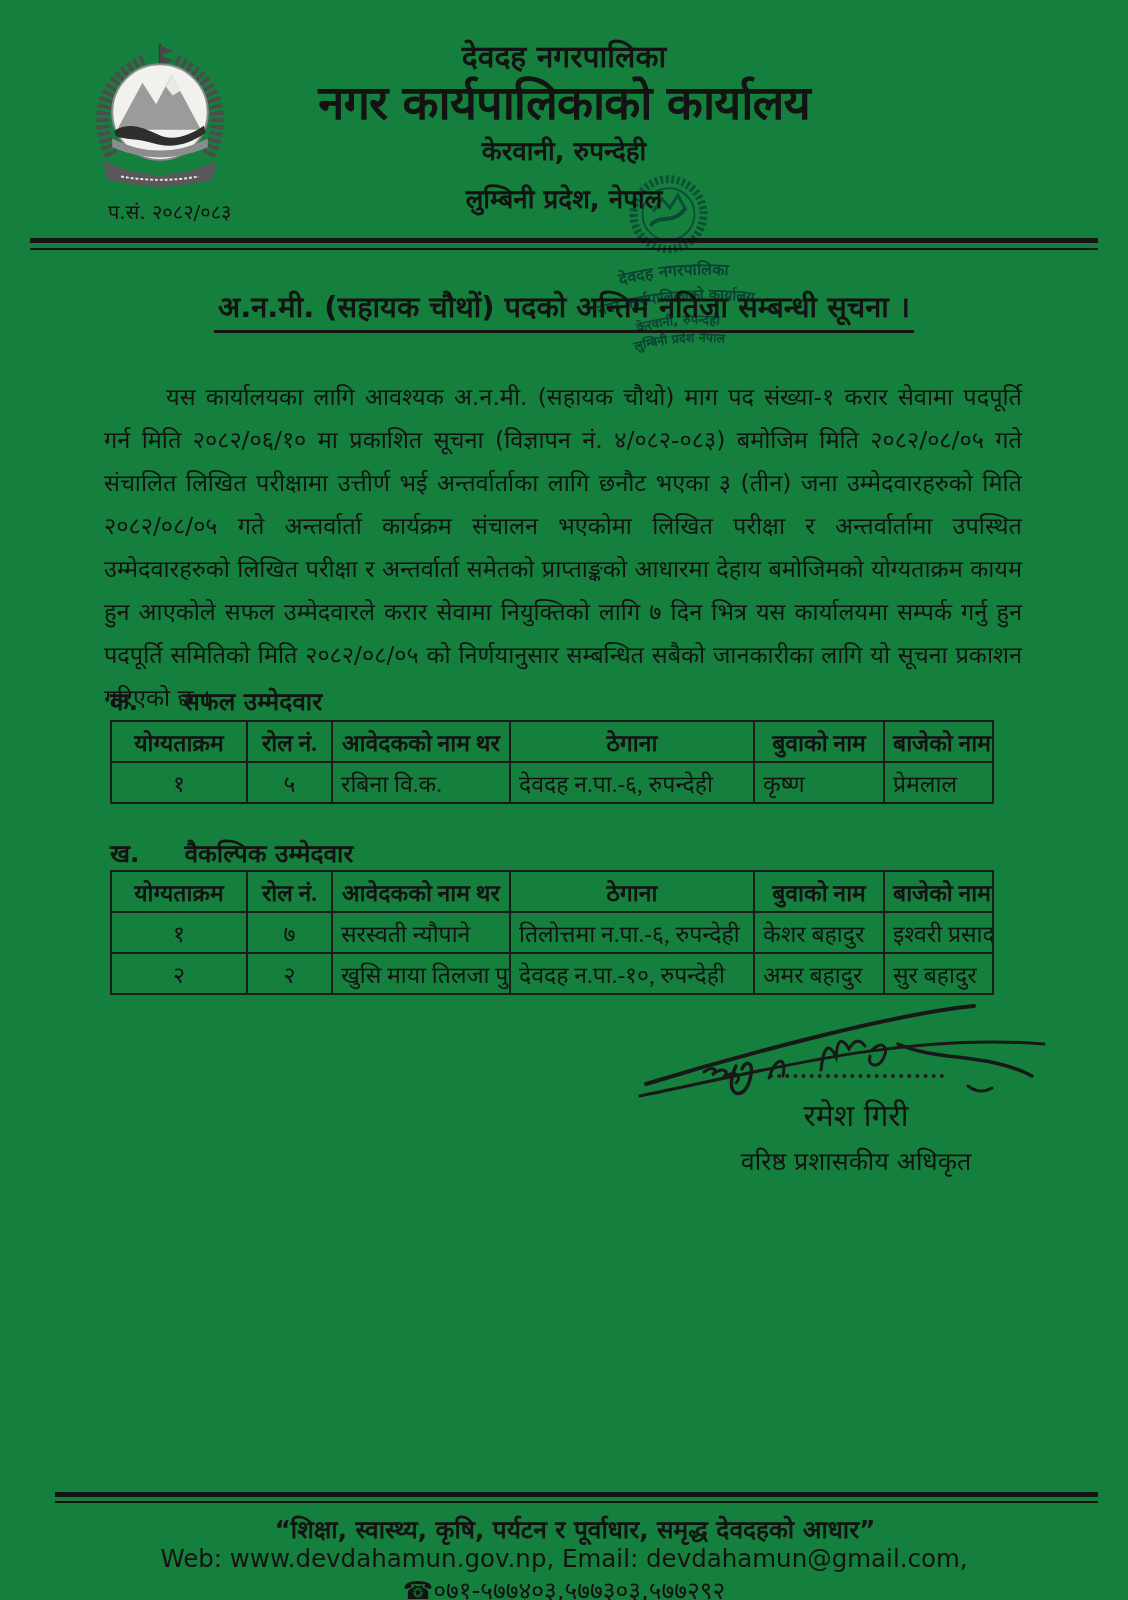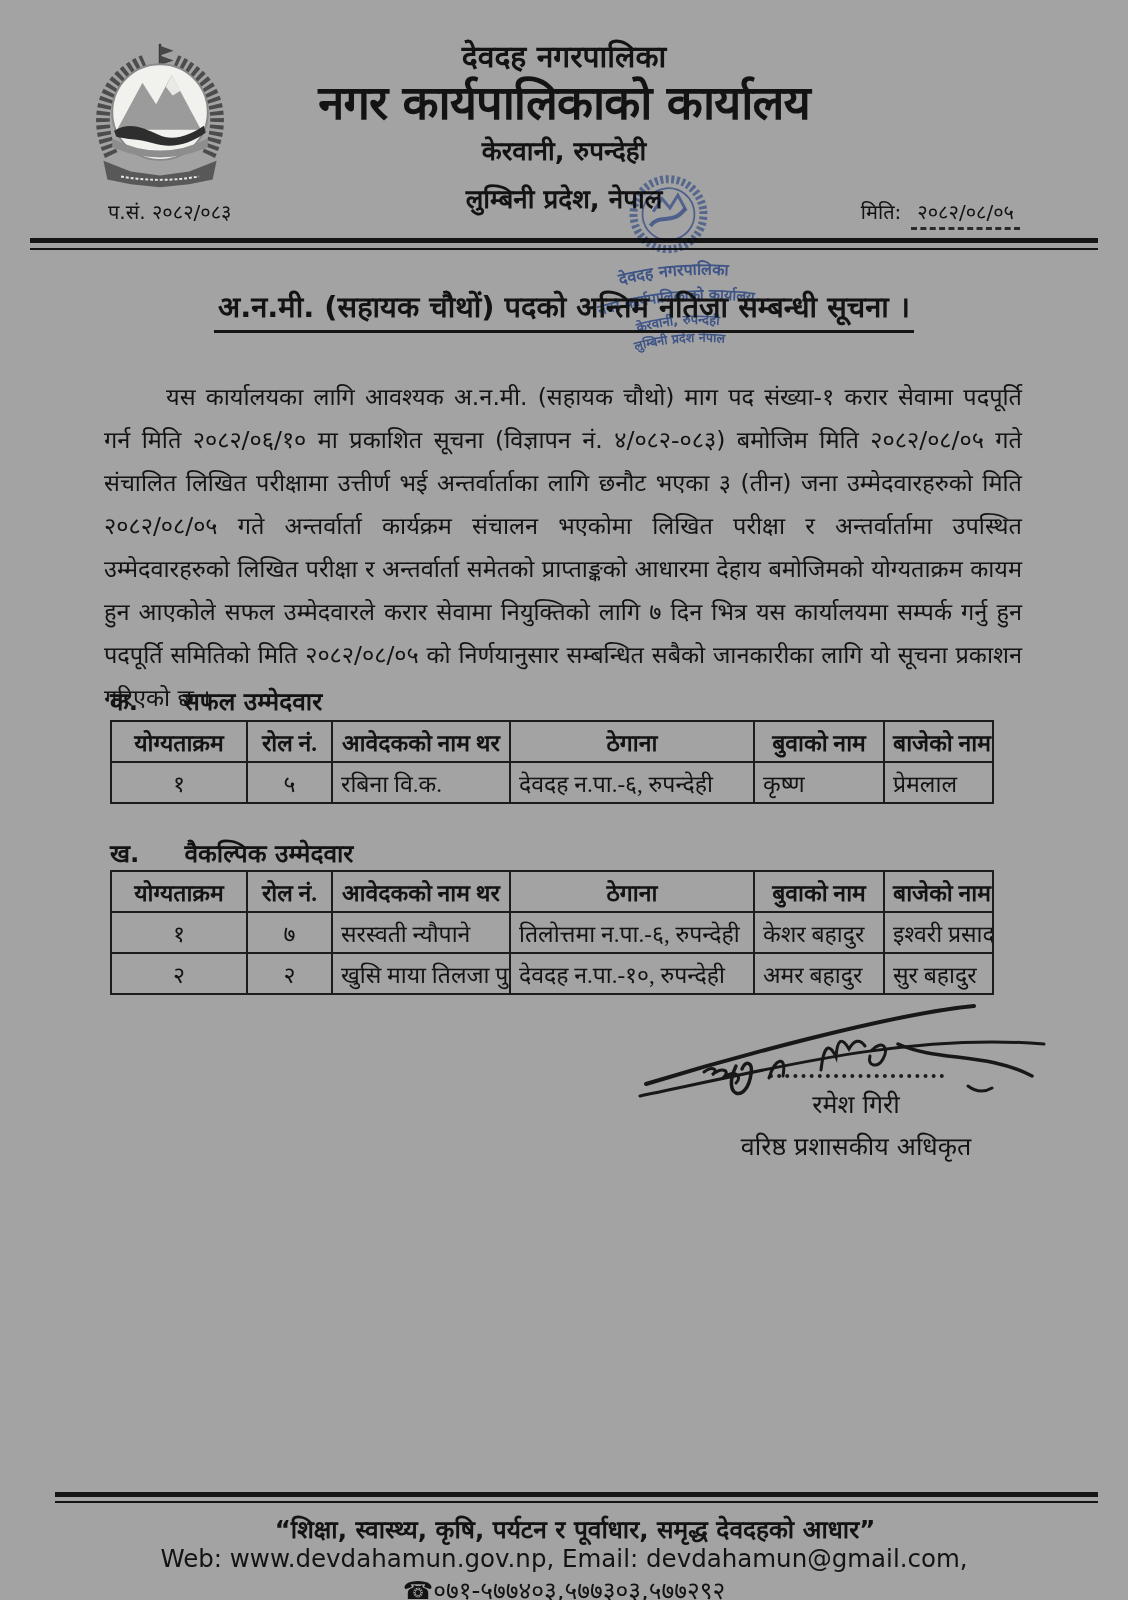--- a/index.html
+++ b/index.html
@@ -1,20 +1,20 @@
 <!DOCTYPE html>
 <html><head>
 <meta charset="utf-8">
 <style>
   html,body{margin:0;padding:0;background:#e8e8e6;}
   .page{
     position:relative;
     width:1128px;height:1600px;
     margin:0 auto;
-    background:#a3a3a3;
+    background:#15803d;
     font-family:"DejaVu Sans","Liberation Sans",sans-serif;
     color:#131313;
     overflow:hidden;
     box-shadow:0 0 6px rgba(0,0,0,.25);
   }
   
   .emblem{position:absolute;left:82px;top:36px;width:156px;height:160px;}
   .hdr{position:absolute;left:0;top:40px;width:100%;text-align:center;line-height:1.1;}
   .hdr .muni{font-size:30px;font-weight:bold;}
   .hdr .office{font-size:47px;font-weight:bold;margin-top:4px;letter-spacing:-1px;}
@@ -40,21 +40,21 @@
   .tbl1{top:720px;}
   .tbl2{top:870px;}
   table.results th,table.results td{border:2.5px solid #1c1c1c;padding:3px 8px;height:33px;overflow:hidden;white-space:nowrap;font-family:Liberation Serif, serif;}
   table.results th{font-weight:bold;text-align:center;}
   td.c{text-align:center;}
   td.l{text-align:left;}
   
   .sig-block{position:absolute;top:986px;left:636px;width:440px;text-align:center;}
   .sig-svg{position:absolute;left:0;top:0;width:440px;height:118px;}
   .sig-dots{margin:88px auto 0 auto;width:175px;border-bottom:4px dotted #1c1c1c;}
-  .sig-name{font-size:25px;margin-top:8px;}
+  .sig-name{font-size:30px;margin-top:16px;}
   .sig-title{font-size:25px;margin-top:8px;}
   
   .rule-bottom{position:absolute;top:1492px;left:55px;width:1043px;height:4px;border-top:5px solid #151515;border-bottom:2px solid #151515;}
   .foot-slogan{position:absolute;top:1512px;left:11px;width:100%;text-align:center;font-size:24.5px;font-weight:bold;}
   .foot-contact{position:absolute;top:1544px;left:0;width:100%;text-align:center;font-size:24.5px;}
 </style>
 </head>
 <body>
 
 <div class="page">
@@ -76,24 +76,20 @@
 
   <div class="hdr">
     <div class="muni">देवदह नगरपालिका</div>
     <div class="office">नगर कार्यपालिकाको कार्यालय</div>
     <div class="addr1">केरवानी, रुपन्देही</div>
     <div class="addr2">लुम्बिनी प्रदेश, नेपाल</div>
   </div>
 
   <div class="ref-row">
     <div>प.सं. २०८२/०८३</div>
-    <div class="date-wrap">
-      <span>मिति:</span>
-      <span class="date-value">२०८२/०८/०५</span>
-    </div>
   </div>
 
   <div class="rule-top"></div>
 
   <svg class="stamp" viewBox="0 0 250 200">
     <g fill="none" stroke="#4a72cc">
       <circle cx="125" cy="48" r="35" stroke-width="8" stroke-dasharray="3 2.5" opacity=".75"></circle>
       <circle cx="125" cy="48" r="26" stroke-width="1.8" opacity=".85"></circle>
       <path d="M106 58 C 116 46 128 60 142 44" stroke-width="4" opacity=".85"></path>
       <path d="M110 44 L120 32 L127 42 L136 30 L143 46" stroke-width="3" opacity=".8"></path>

